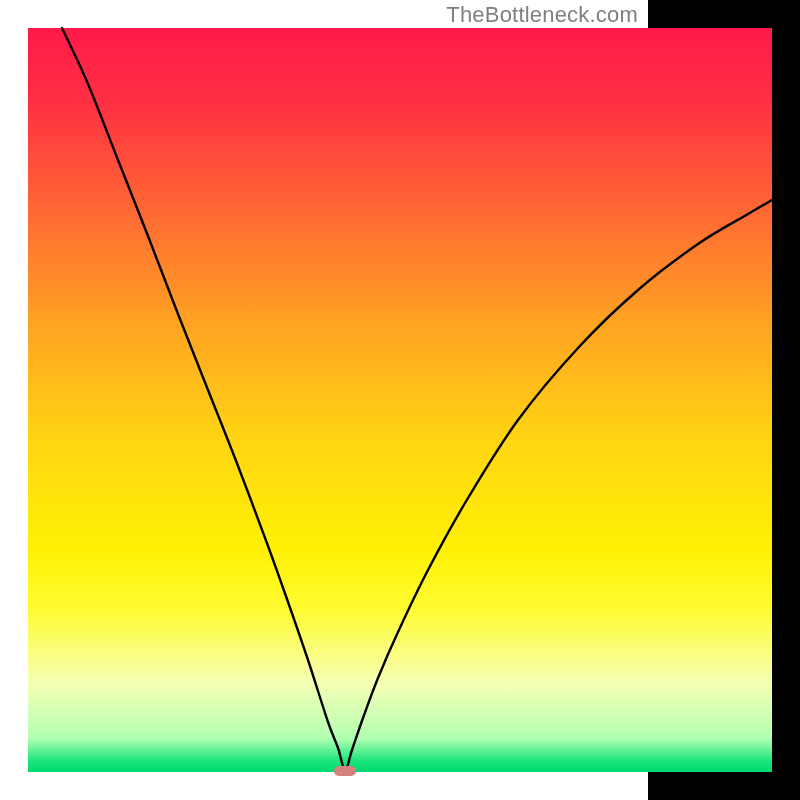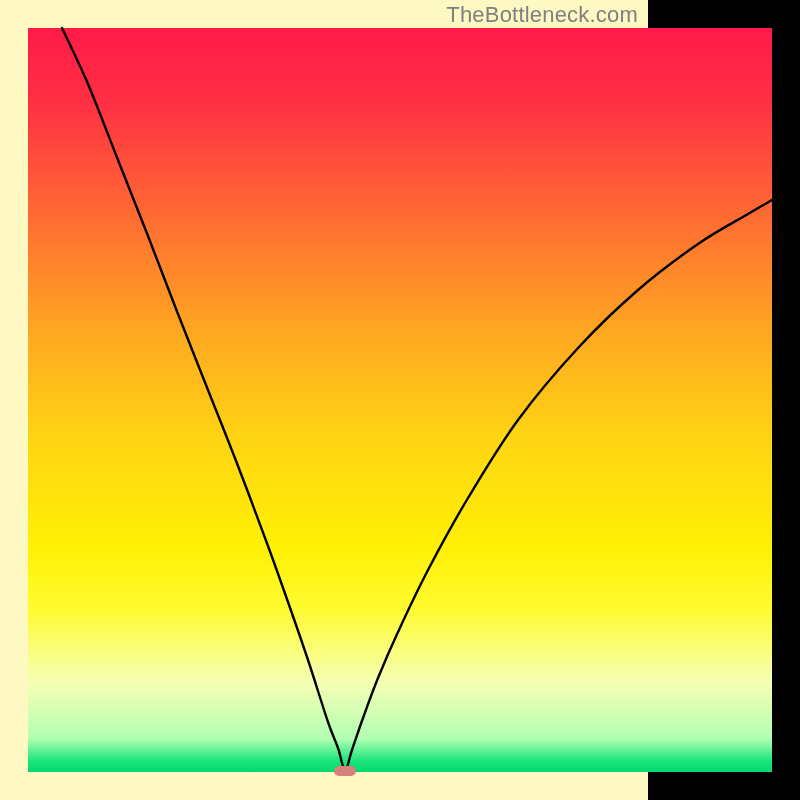--- a/index.html
+++ b/index.html
@@ -10,21 +10,21 @@
     background: #000;
     overflow: hidden;
     font-family: Arial, Helvetica, sans-serif;
   }
   .frame {
     position: absolute;
     left: 0;
     top: 0;
     width: 648px;
     height: 800px;
-    background: #fef9c3;
+    background: #ffffff;
   }
   .plot {
     position: absolute;
     background: #fff;
   }
   .gradient {
     position: absolute;
     left: 0;
     top: 0;
     width: 100%;

